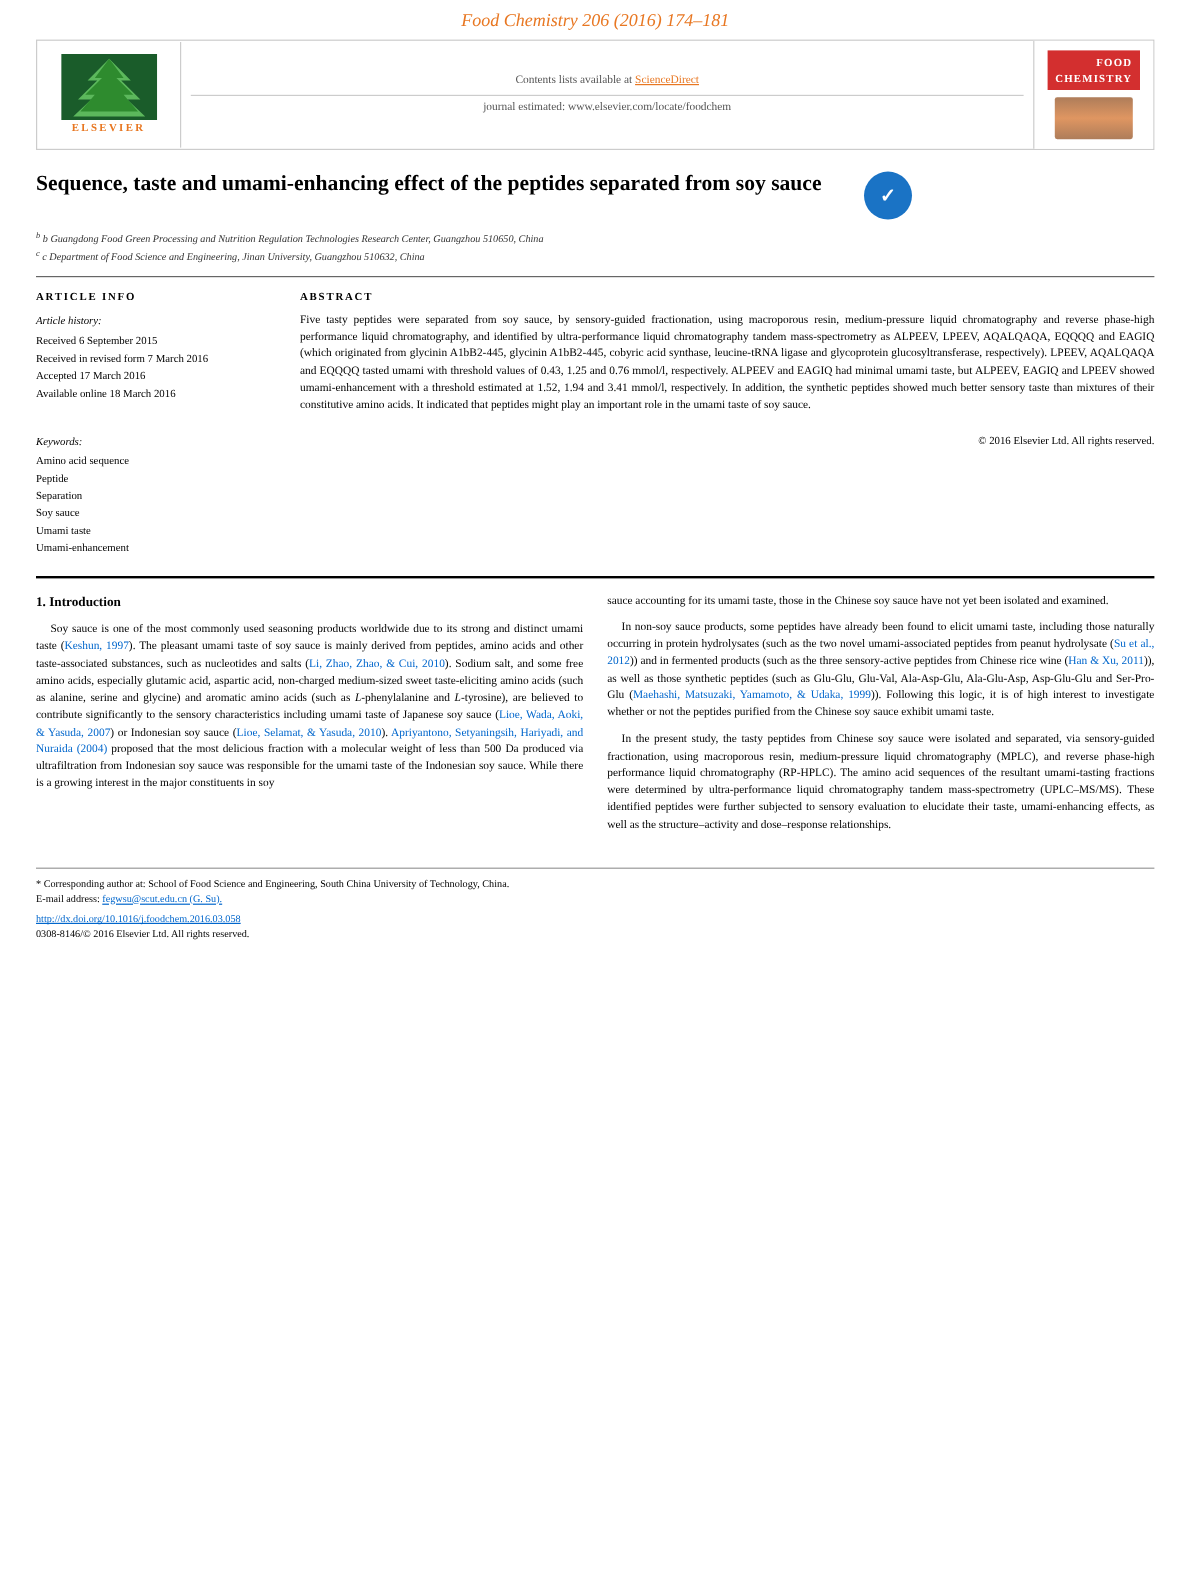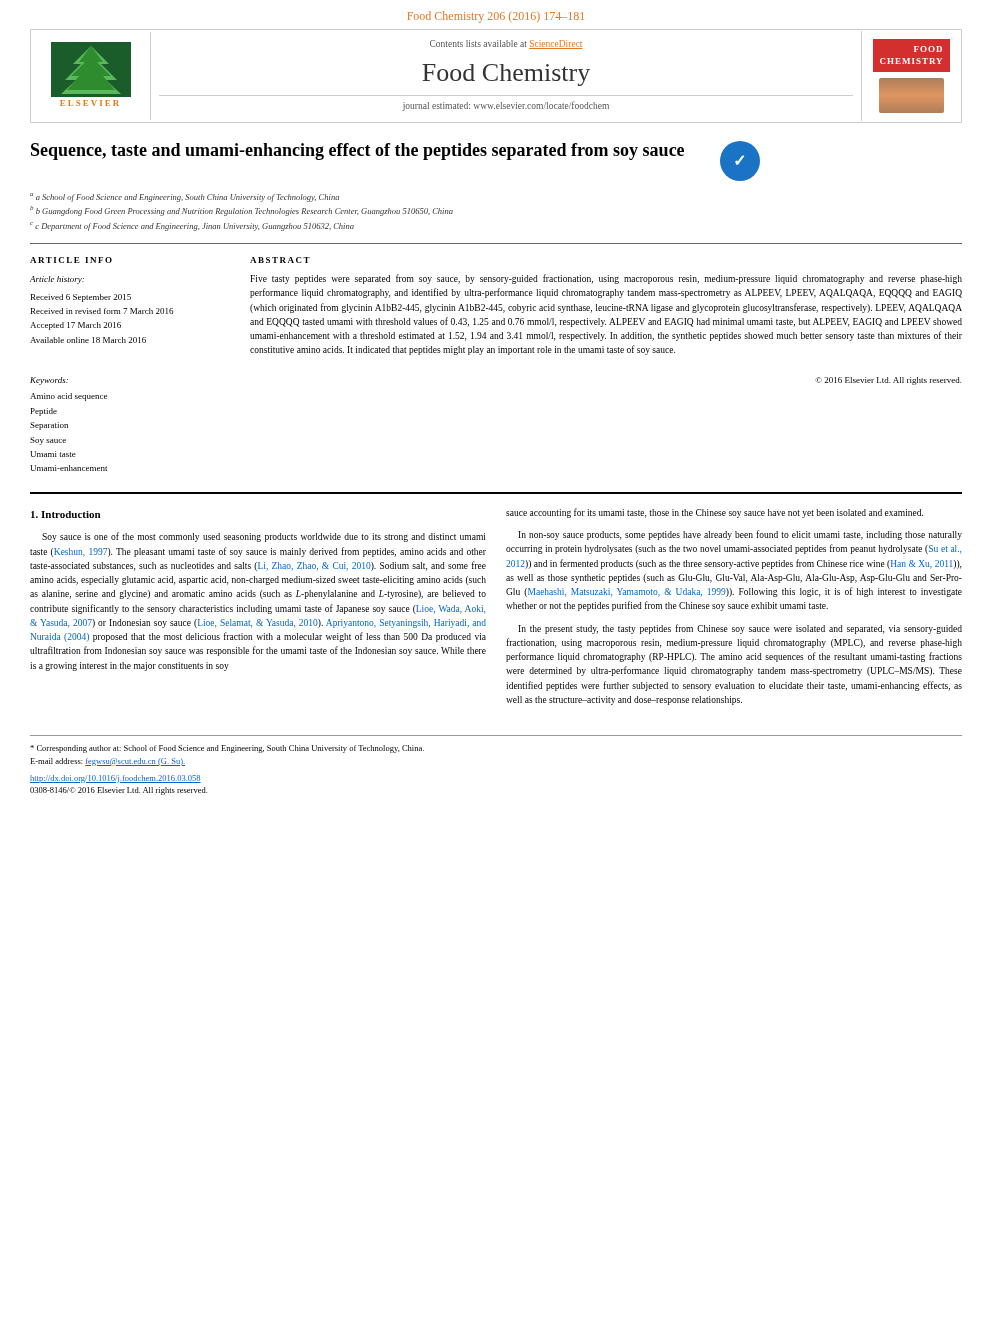--- a/index.html
+++ b/index.html
@@ -222,40 +222,39 @@
       padding-top: 6px;
       font-size: 8.5px;
       line-height: 1.5;
     }
     .footnote-section a { color: #0066cc; }
   </style>
 </head>
 <body>
 
 <div class="top-bar">
-  <span style="color:#e87722; font-size:12px;">Food Chemistry 206 (2016) 174–181</span>
+  <span style="color:#e87722; font-size:15px;font-style:italic;">Food Chemistry 206 (2016) 174–181</span>
 </div>
 
 <div class="journal-header">
 
   <div class="elsevier-logo">
     <svg width="80" height="55" viewBox="0 0 80 55">
       <rect x="0" y="0" width="80" height="55" fill="#1a5c2a"></rect>
       <polygon points="40,4 22,22 30,22 14,38 25,38 10,52 70,52 55,38 66,38 50,22 58,22" fill="#5cb85c"></polygon>
       <polygon points="40,4 28,20 34,20 20,34 28,34 16,48 64,48 52,34 60,34 46,20 52,20" fill="#2e8b2e"></polygon>
     </svg>
     <div class="elsevier-text">ELSEVIER</div>
   </div>
 
   <div class="journal-center">
     <div class="contents-line">
       <span>Contents lists available at</span>
       <a href="#" style="color:#e87722;">ScienceDirect</a>
     </div>
-    <div class="journal-title">Food Chemistry</div>
     <div class="homepage-line" style="font-size:9.5px; color:#555; border-top:1px solid #ccc; padding-top:4px;">journal estimated: www.elsevier.com/locate/foodchem</div>
   </div>
 
   <div class="food-chem-logo">
     <div class="logo-box">
       <span style="font-size:9px; display:block; letter-spacing:1px;">FOOD</span>
       <span style="font-size:9px; display:block; letter-spacing:1px;">CHEMISTRY</span>
     </div>
     <div style="margin-top:6px; width:65px; height:35px; background: linear-gradient(to bottom, #8B4513, #D2691E, #8B4513); border-radius:2px; opacity:0.7;"></div>
   </div>
@@ -268,21 +267,20 @@
     <div class="crossmark" title="CrossMark" style="margin-left:10px; margin-top:2px;">
       <svg width="38" height="38" viewBox="0 0 38 38">
         <circle cx="19" cy="19" r="19" fill="#1a73c5"></circle>
         <text x="19" y="24" text-anchor="middle" fill="white" font-size="16" font-family="Arial" font-weight="bold">✓</text>
       </svg>
     </div>
   </div>
 
 
   <div class="affil-block">
-    <div><sup>a</sup> <span>a School of Food Science and Engineering, South China University of Technology, China</span></div>
     <div><sup>b</sup> <span>b Guangdong Food Green Processing and Nutrition Regulation Technologies Research Center, Guangzhou 510650, China</span></div>
     <div><sup>c</sup> <span>c Department of Food Science and Engineering, Jinan University, Guangzhou 510632, China</span></div>
   </div>
 
   <div class="two-col">
 
     <div class="col-left">
       <div class="section-label">ARTICLE INFO</div>
       <div class="article-history">
         <div class="ah-label">Article history:</div>

